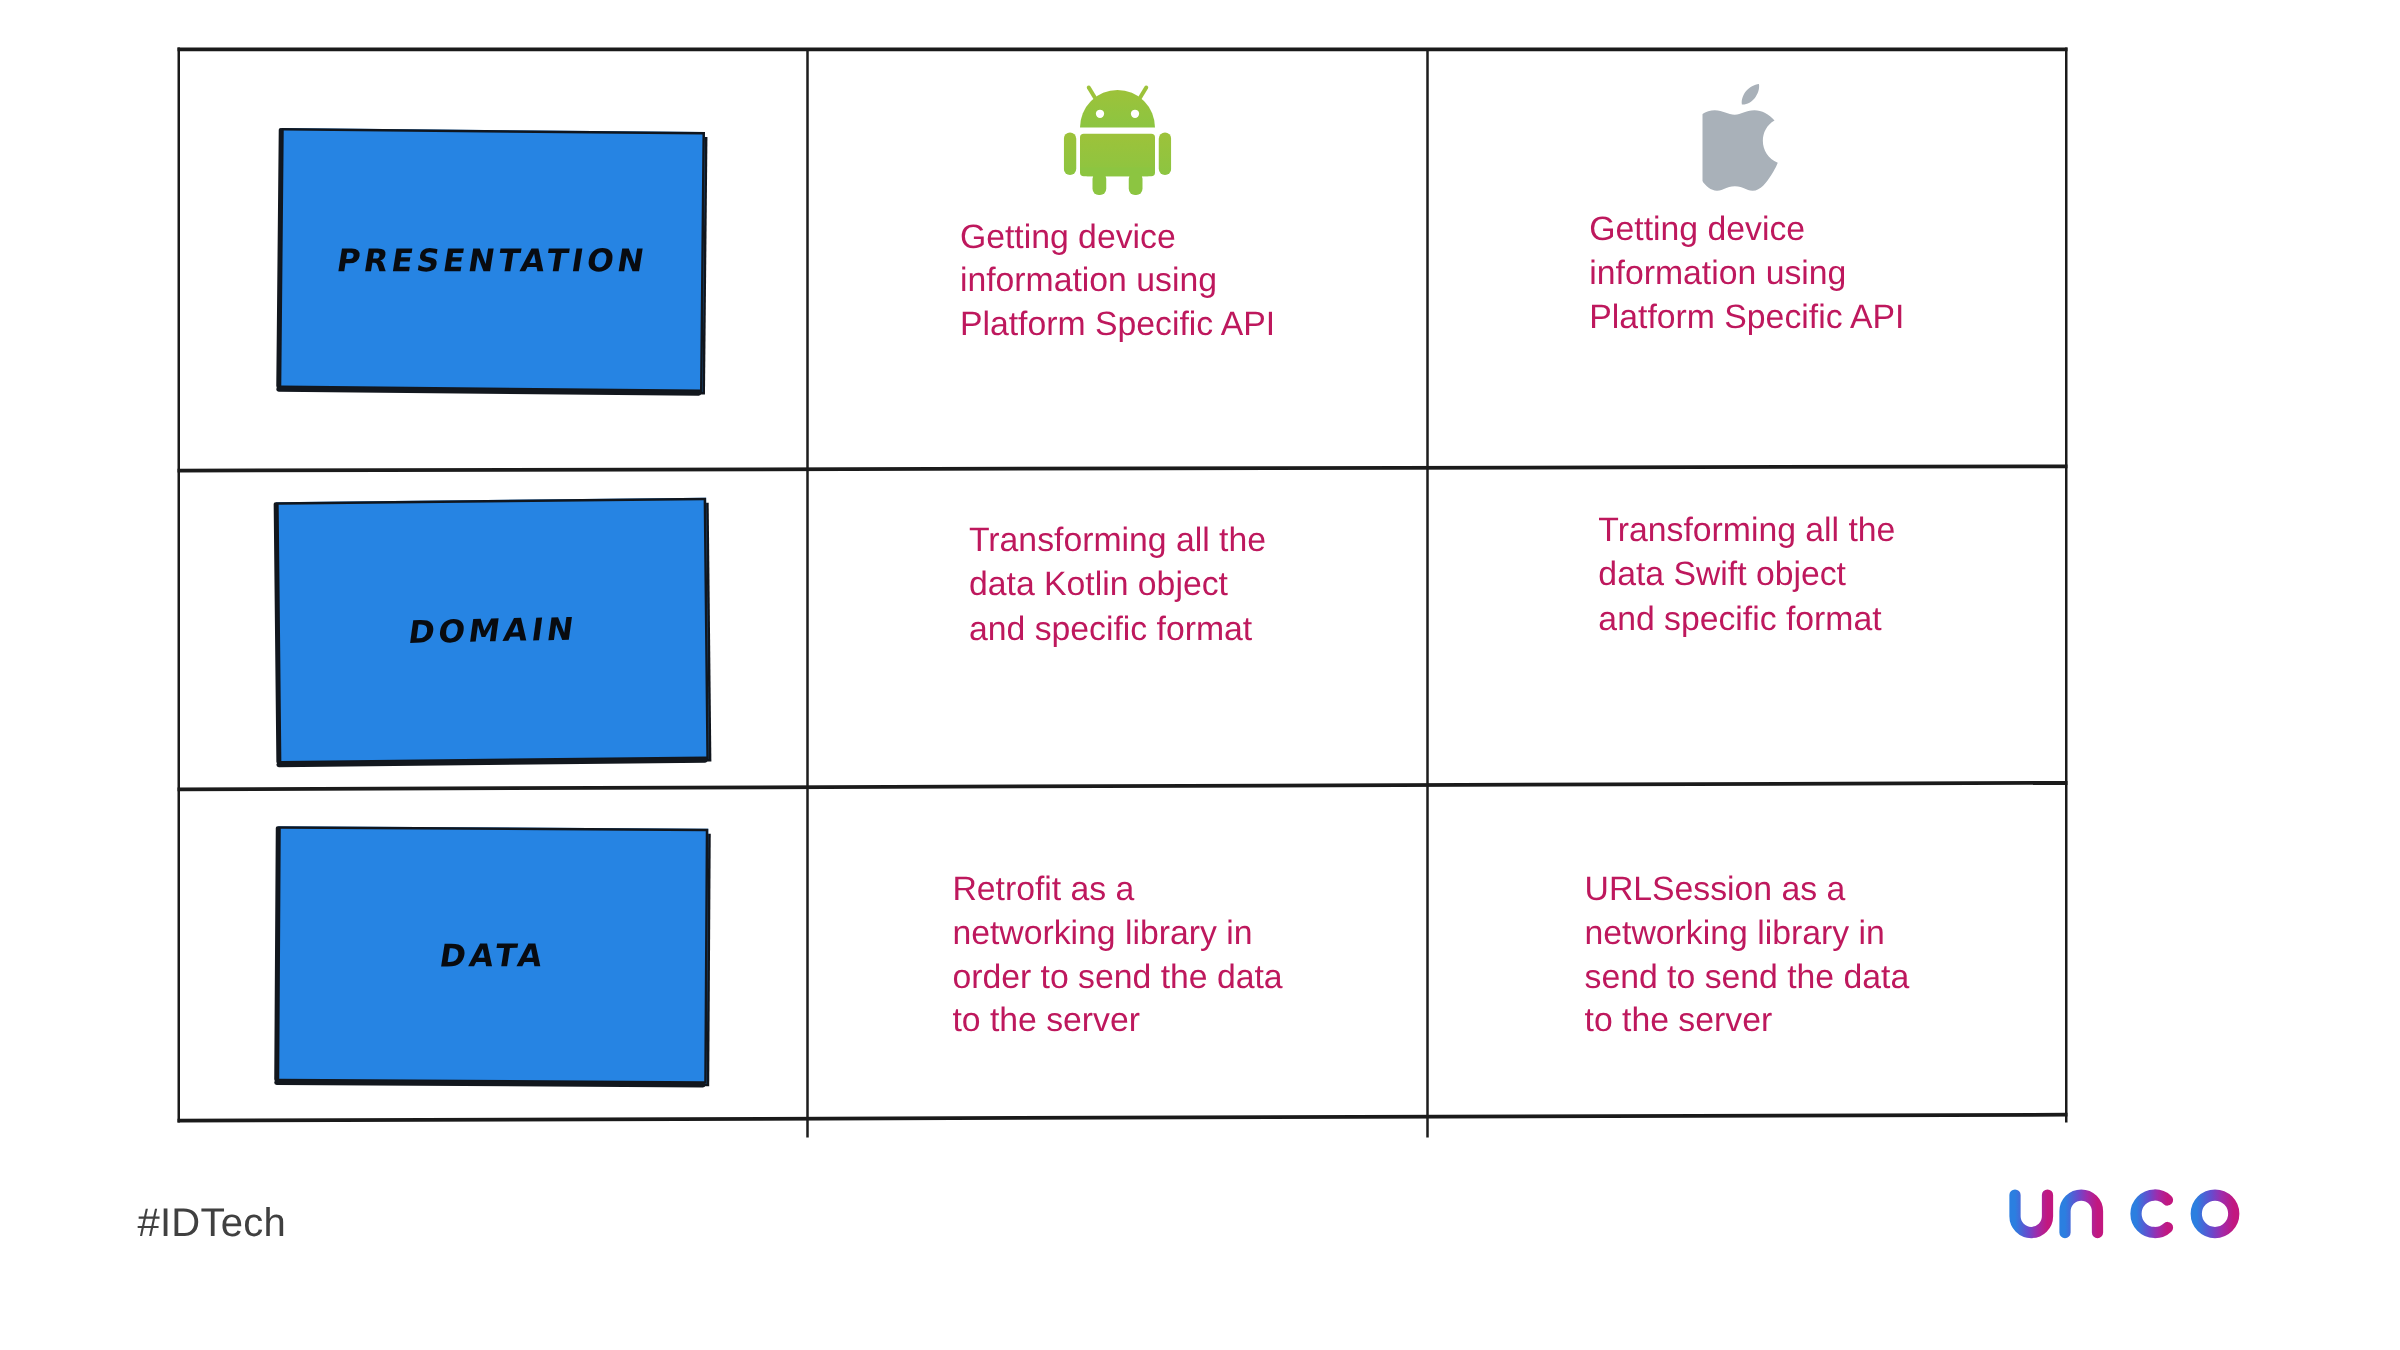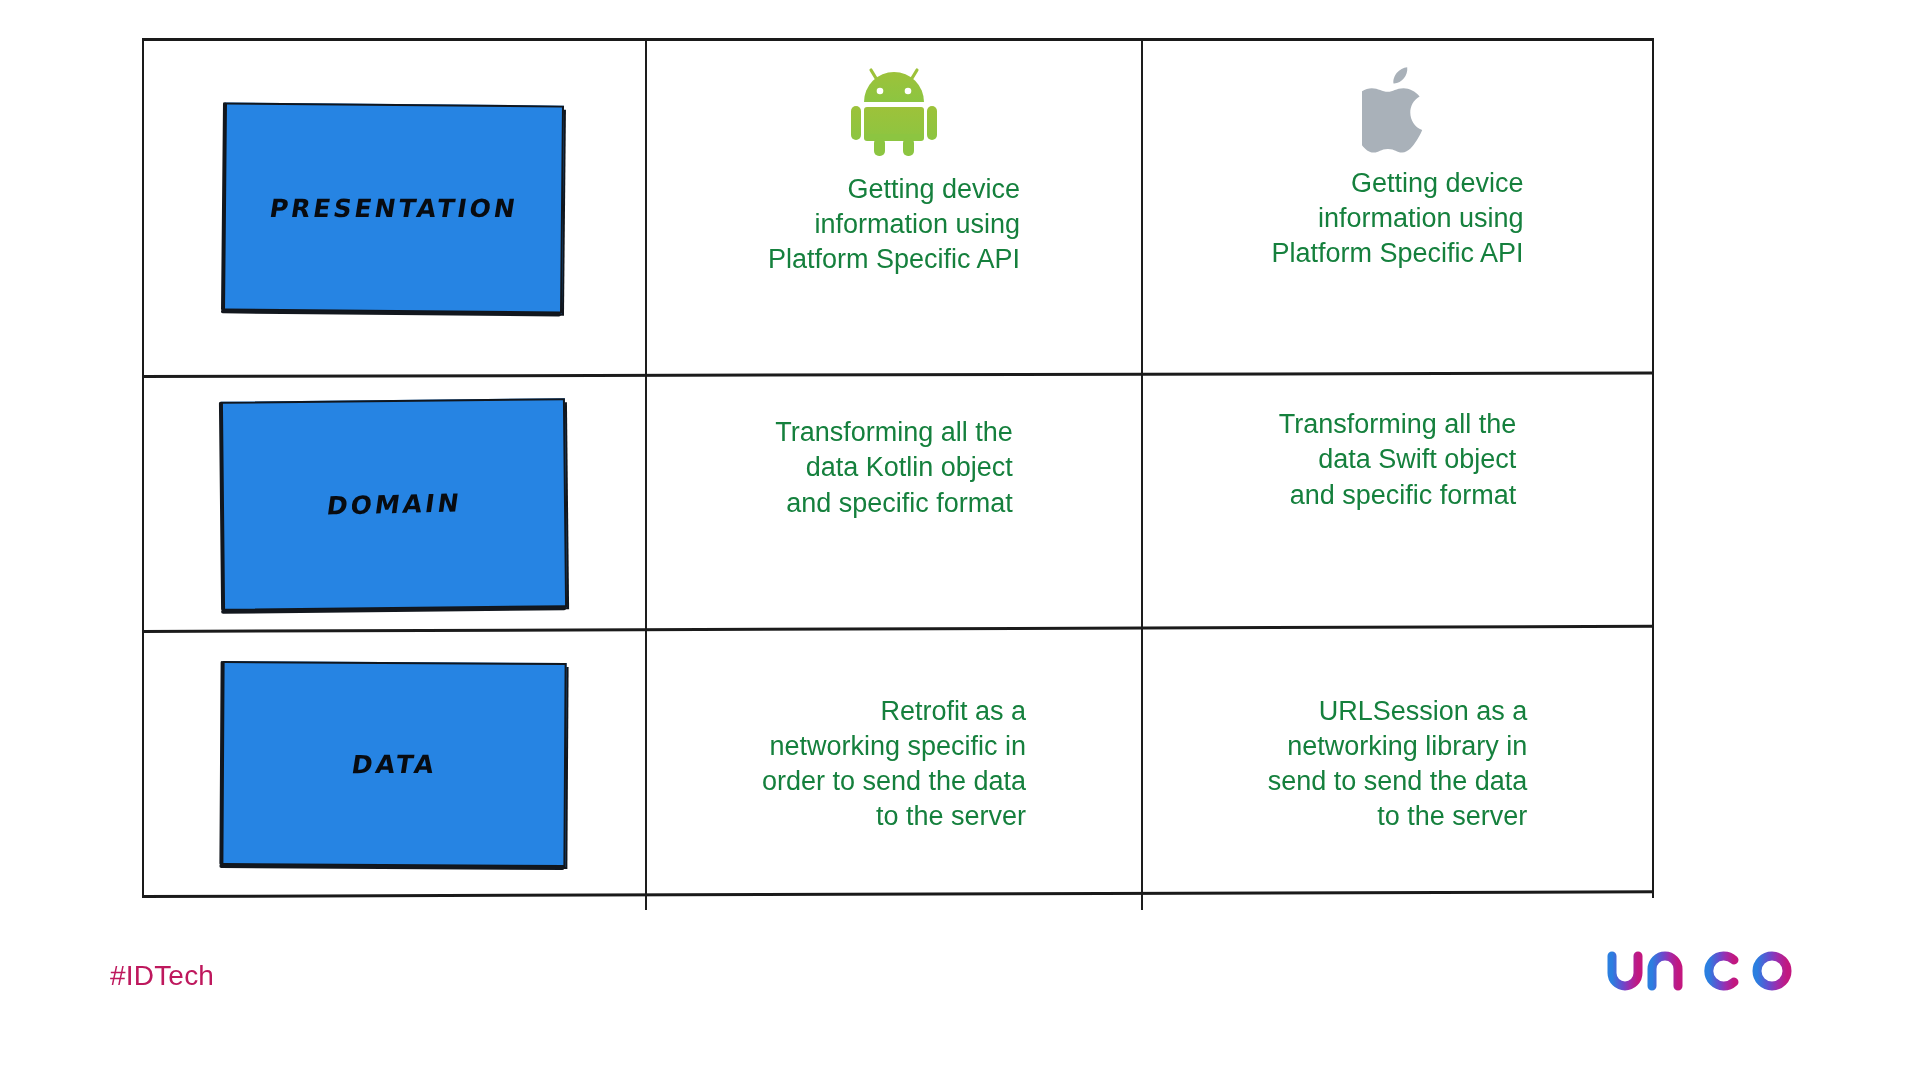--- a/index.html
+++ b/index.html
@@ -145,35 +145,35 @@
     display: flex;
     align-items: center;
     justify-content: center;
     margin-bottom: 14px;
   }
 
   .cell-text {
     font-family: "Liberation Sans", sans-serif;
     font-size: 27px;
     line-height: 1.30;
-    color: #15803d;
-    text-align: right;
+    color: #be185d;
+    text-align: left;
     white-space: pre-line;
   }
   .plat-cell.c3.r1 .cell-text { transform: translateY(-6px); }
   .plat-cell.c3.r2 .cell-text { transform: translateY(-8px); }
 
   
   #footer-tag {
     position: absolute;
     left: 110px;
     top: 960px;
     font-family: "Liberation Sans", sans-serif;
-    font-size: 28px;
-    color: #be185d;
+    font-size: 32px;
+    color: #404040;
     letter-spacing: 0.2px;
   }
 
   #brand-logo {
     position: absolute;
     right: 120px;
     top: 938px;
     width: 196px;
     height: 62px;
   }
@@ -264,21 +264,21 @@
     </div>
 
     <div class="layer-cell r3">
       <div class="layer-box b3">
         <span class="layer-label">DATA</span>
       </div>
     </div>
 
     <div class="plat-cell c2 r3">
       <div class="cell-text">Retrofit as a
-networking specific in
+networking library in
 order to send the data
 to the server</div>
     </div>
 
     <div class="plat-cell c3 r3">
       <div class="cell-text">URLSession as a
 networking library in
 send to send the data
 to the server</div>
     </div>

